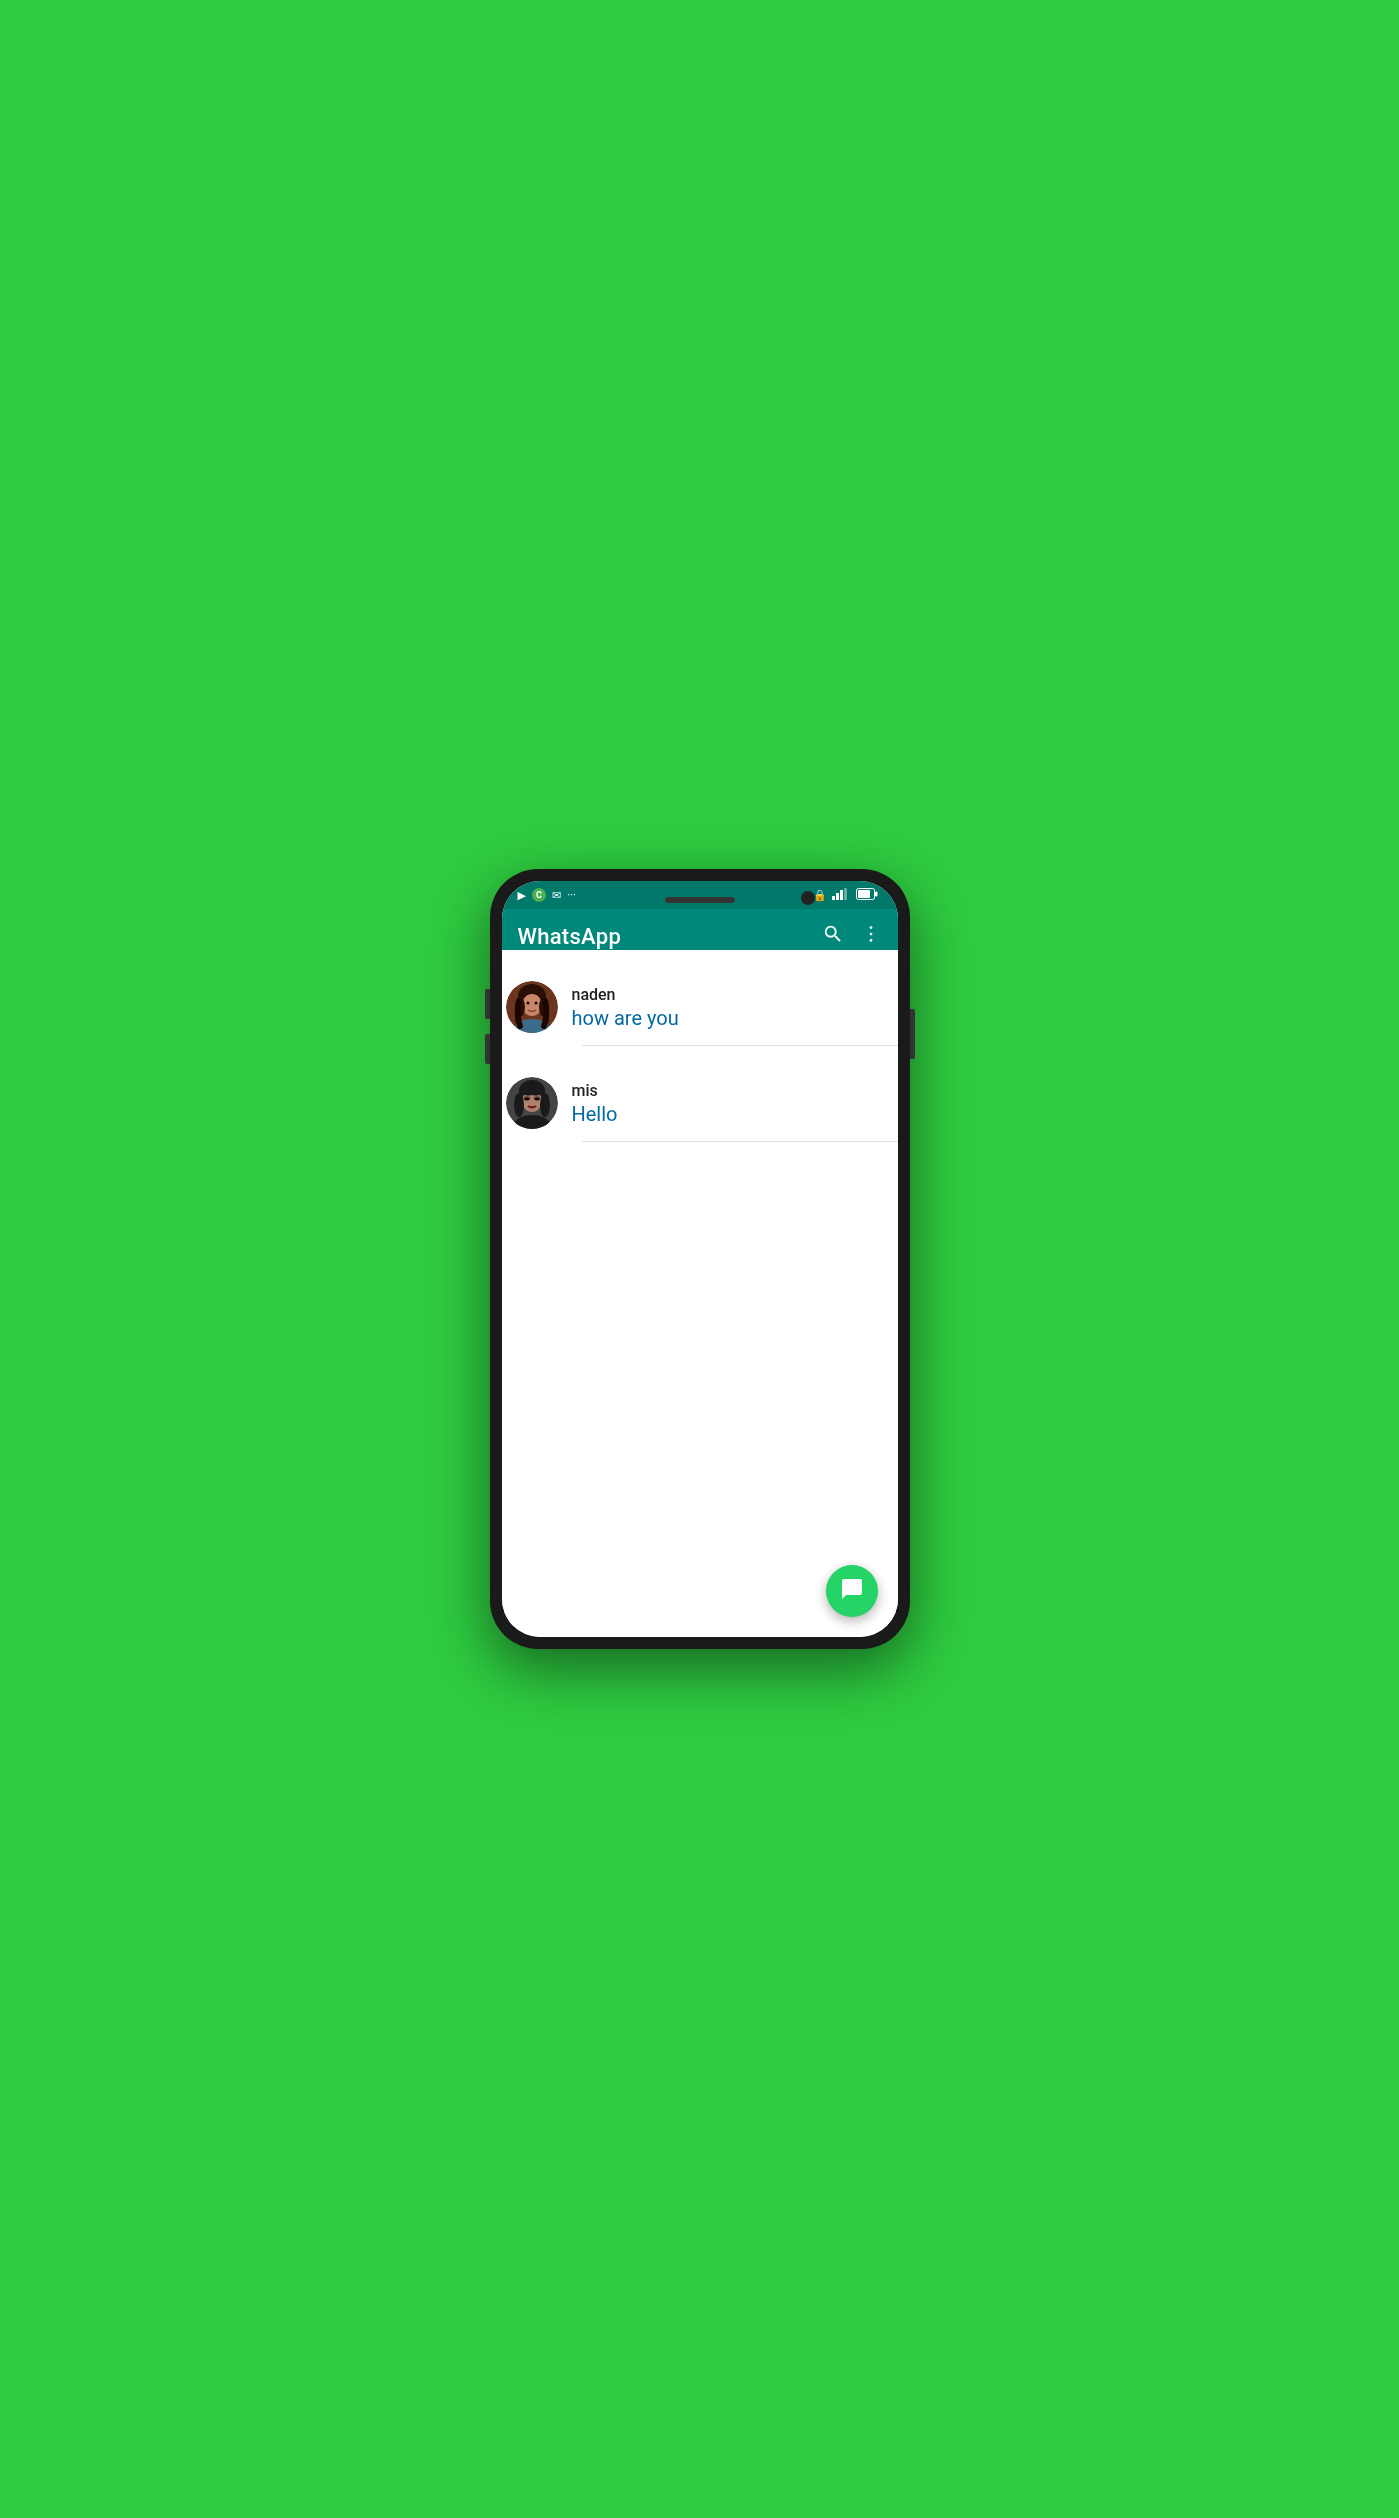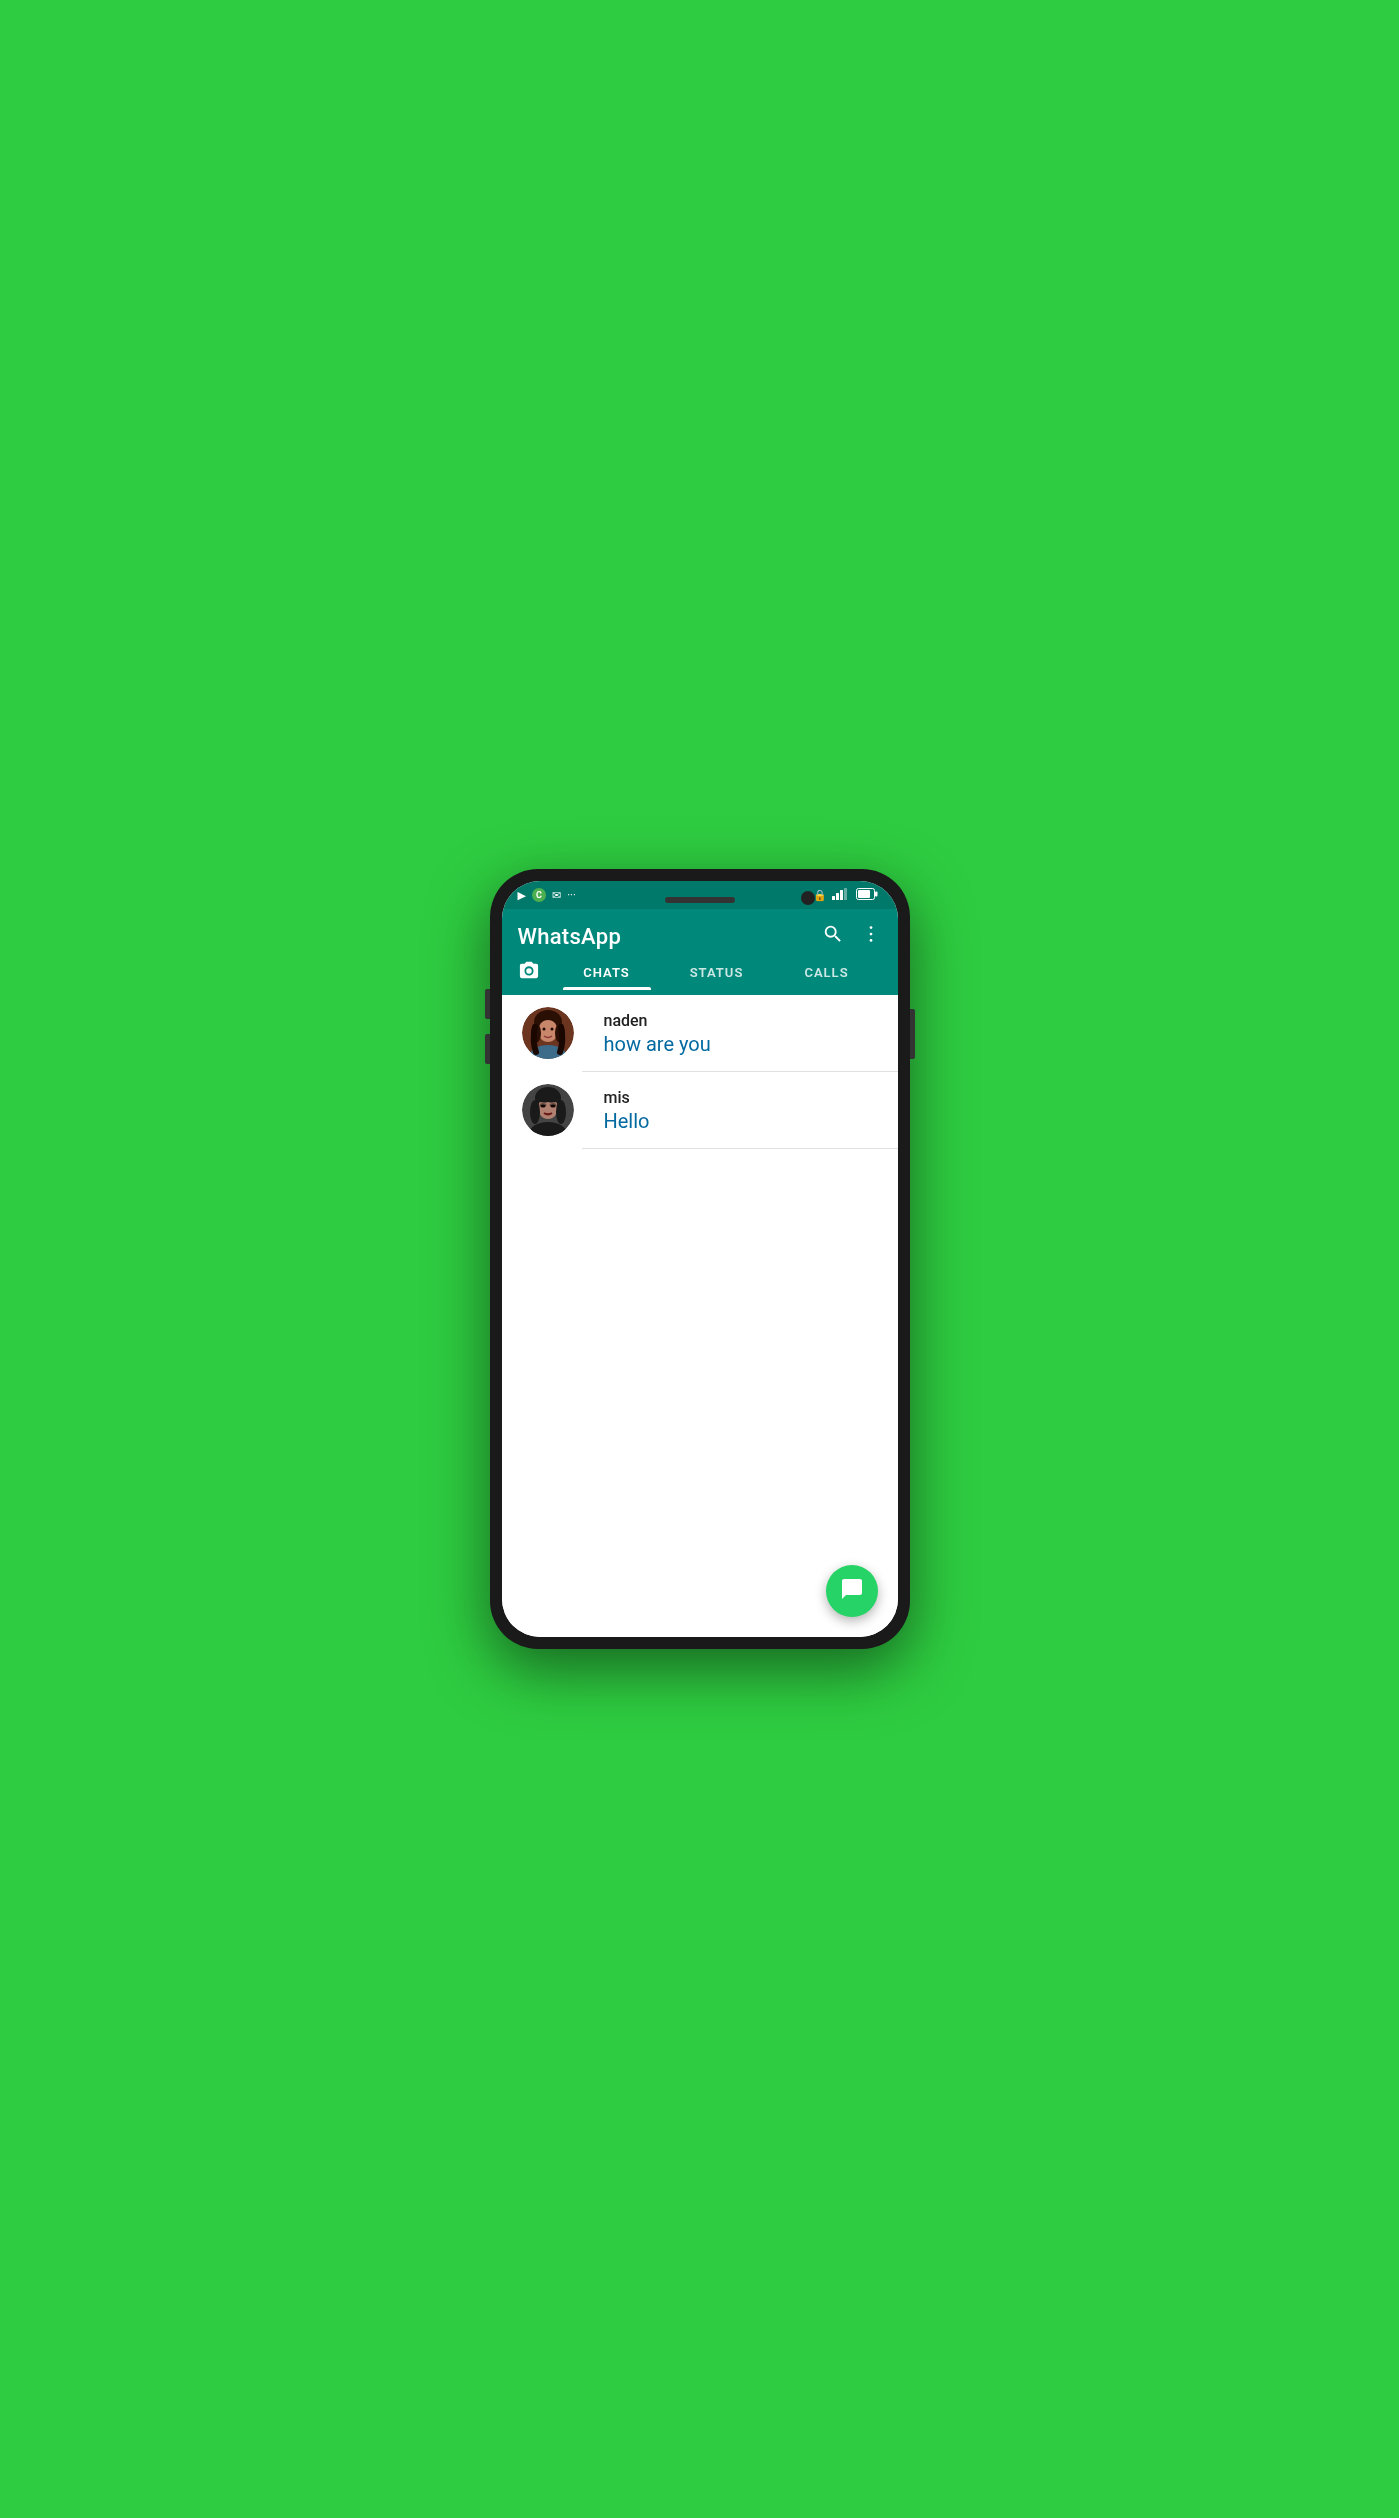--- a/index.html
+++ b/index.html
@@ -196,23 +196,24 @@
     .chat-list {
       flex: 1;
       background: #fff;
       overflow-y: auto;
       position: relative;
     }
 
     .chat-item {
       display: flex;
       align-items: center;
-      padding: 12px 20px;
+      padding: 12px 4px;
       cursor: pointer;
-      gap: 30px;
+      gap: 14px;
+      margin-top: 19px;
     }
 
     .chat-divider {
       height: 1px;
       background: #e0e0e0;
       margin-left: 80px;
     }
 
     .chat-info {
       flex: 1;
@@ -318,37 +319,20 @@
           <span class="header-icon">
             <svg width="22" height="22" viewBox="0 0 24 24" fill="white">
               <circle cx="12" cy="5" r="1.5"></circle>
               <circle cx="12" cy="12" r="1.5"></circle>
               <circle cx="12" cy="19" r="1.5"></circle>
             </svg>
           </span>
         </div>
       </div>
 
-      <div class="tabs">
-        <div class="tab-camera">
-          <svg width="22" height="20" viewBox="0 0 24 22" fill="white">
-            <path d="M9 2L7.17 4H4c-1.1 0-2 .9-2 2v12c0 1.1.9 2 2 2h16c1.1 0 2-.9 2-2V6c0-1.1-.9-2-2-2h-3.17L15 2H9zm3 15c-2.76 0-5-2.24-5-5s2.24-5 5-5 5 2.24 5 5-2.24 5-5 5z"></path>
-            <circle cx="12" cy="12" r="3"></circle>
-          </svg>
-        </div>
-        <div class="tab active">
-          <span>CHATS</span>
-        </div>
-        <div class="tab">
-          <span>STATUS</span>
-        </div>
-        <div class="tab">
-          <span>CALLS</span>
-        </div>
-      </div>
     </div>
 
     <div class="chat-list">
 
       <div class="chat-item">
         <svg class="avatar-svg" viewBox="0 0 52 52" xmlns="http://www.w3.org/2000/svg">
           <circle cx="26" cy="26" r="26" fill="#6b3520"></circle>
 
           <ellipse cx="26" cy="15" rx="14" ry="12" fill="#2a0f05"></ellipse>
 

